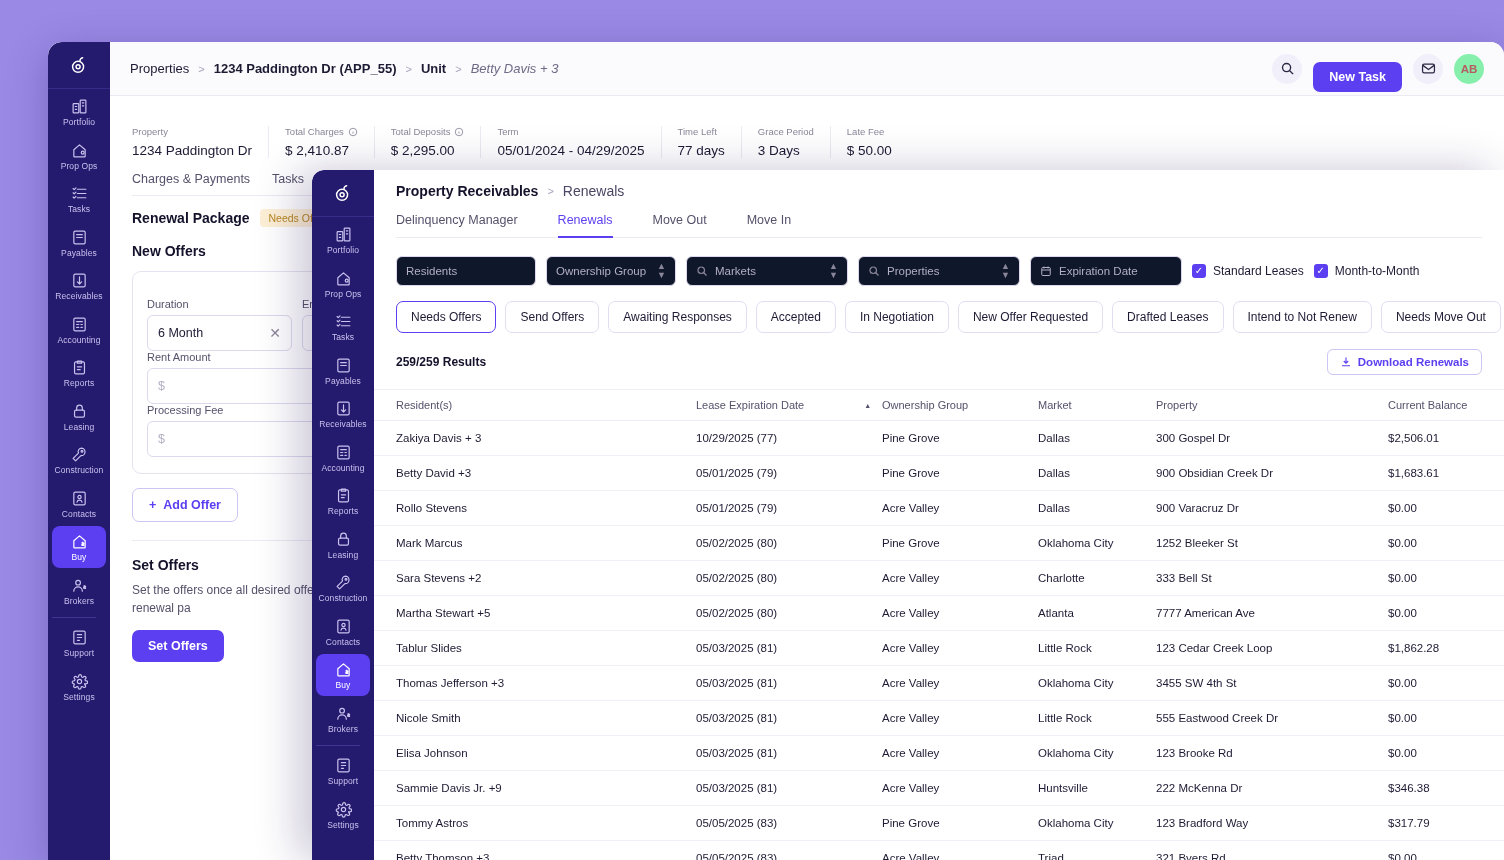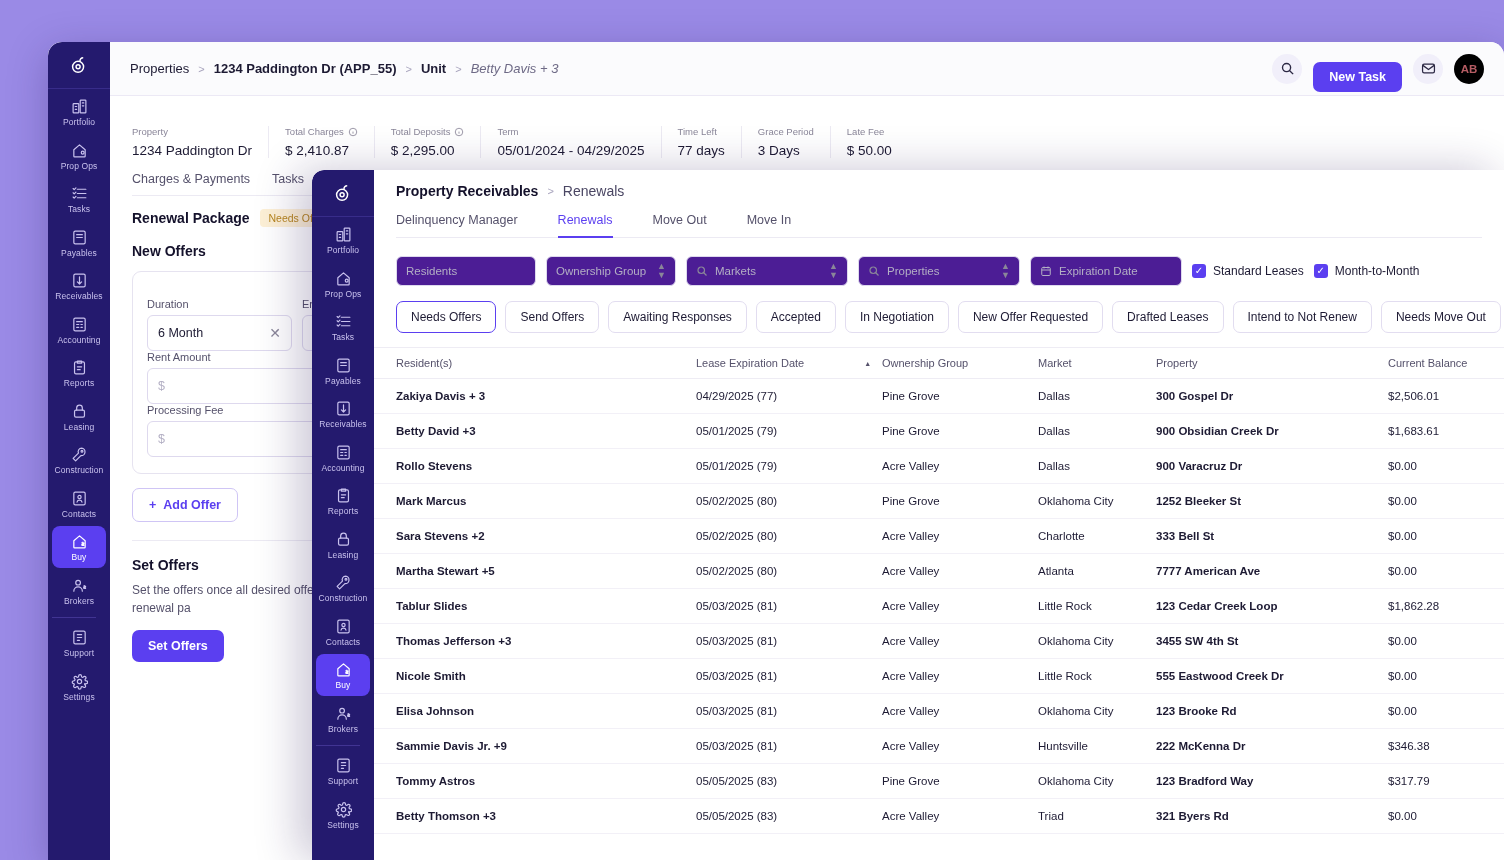--- a/index.html
+++ b/index.html
@@ -59,21 +59,21 @@
     background: #f1effa; display: flex; align-items: center; justify-content: center;
     cursor: pointer;
   }
   .new-task-btn {
     background: #5b3ff0; color: #fff; border: none;
     font-family: inherit; font-size: 12.5px; font-weight: 700;
     padding: 8px 16px; border-radius: 7px; cursor: pointer; margin-top: 17px;
   }
   .avatar {
     width: 30px; height: 30px; border-radius: 50%;
-    background: #000000; color: #b55c63;
+    background: #86efac; color: #b55c63;
     font-size: 11.5px; font-weight: 700;
     display: flex; align-items: center; justify-content: center;
   }
 
   
   .lease-head { position: absolute; left: 62px; right: 0; top: 54px; padding: 16px 22px 0; }
   .lease-title-row { display: flex; align-items: center; gap: 9px; }
   .lease-title { font-size: 20px; font-weight: 700; color: #14112b; letter-spacing: -.2px; }
   .occ { display: flex; align-items: center; gap: 3px; font-size: 15px; font-weight: 700; color: #2b2743; }
   .pill-active {
@@ -159,21 +159,21 @@
   .ov-tabs span {
     font-size: 12.5px; color: #55516b; padding-bottom: 9px; cursor: pointer;
     border-bottom: 2px solid transparent; margin-bottom: -1px;
   }
   .ov-tabs span.on { color: #5b3ff0; border-bottom-color: #5b3ff0; }
 
   .filters { display: flex; align-items: center; gap: 10px; padding: 18px 22px 0; }
   .f-input {
     height: 30px; border: 1px solid #ded9ee; border-radius: 6px;
     display: flex; align-items: center; gap: 7px; padding: 0 9px;
-    font-size: 11.5px; color: #b3afc4; background: #4c1d95; cursor: pointer;
+    font-size: 11.5px; color: #b3afc4; background: #0f172a; cursor: pointer;
   }
   .f-input .caret { margin-left: auto; color: #8a8699; font-size: 9px; line-height: 1; }
   .w1 { width: 140px; } .w2 { width: 130px; } .w3 { width: 162px; } .w4 { width: 162px; } .w5 { width: 152px; }
   .chk-wrap { display: flex; align-items: center; gap: 7px; font-size: 12px; color: #1d1a33; cursor: pointer; }
   .chk {
     width: 14px; height: 14px; border-radius: 3px; background: #5b3ff0;
     display: flex; align-items: center; justify-content: center;
     color: #fff; font-size: 10px; line-height: 1;
   }
   .chips { display: flex; gap: 9px; padding: 15px 22px 0; flex-wrap: nowrap; }
@@ -197,21 +197,21 @@
     text-align: left; font-size: 11px; font-weight: 400; color: #55516b;
     padding: 9px 0 9px 22px; border-top: 1px solid #eeecf4; border-bottom: 1px solid #eeecf4;
     background: #fff; white-space: nowrap;
   }
   table.renewals th .sortwrap { display: inline-flex; align-items: center; gap: 60px; }
   table.renewals td {
     font-size: 11.5px; color: #1d1a33; padding: 11px 0 11px 22px;
     border-bottom: 1px solid #f2f0f7; white-space: nowrap;
     overflow: hidden; text-overflow: ellipsis;
   }
-  td.link, td.link a { color: #5b3ff0; font-weight: 700; text-decoration: none; cursor: pointer; }
+  td.link, td.link a { color: #5b3ff0; font-weight: 400; text-decoration: none; cursor: pointer; }
   .c1 { width: 300px; } .c2 { width: 186px; } .c3 { width: 156px; }
   .c4 { width: 118px; } .c5 { width: 232px; } .c6 { width: 140px; }
 </style>
 </head>
 <body>
 
 <div class="stage">
 
   <div class="base-window">
 
@@ -637,20 +637,29 @@
           <button class="chip">Send Offers</button>
           <button class="chip">Awaiting Responses</button>
           <button class="chip">Accepted</button>
           <button class="chip">In Negotiation</button>
           <button class="chip">New Offer Requested</button>
           <button class="chip">Drafted Leases</button>
           <button class="chip">Intend to Not Renew</button>
           <button class="chip">Needs Move Out</button>
         </div>
 
+      <div class="results-row">
+        <span class="results-txt">259/259 Results</span>
+        <button class="dl-btn">
+          <svg class="ico" width="12" height="12" viewBox="0 0 24 24" fill="none" stroke="#5b3ff0" stroke-width="2.2">
+            <path d="M12 3v11M7.5 10L12 14.5 16.5 10M4 19.5h16"></path>
+          </svg>
+          <span>Download Renewals</span>
+        </button>
+      </div>
 
       <table class="renewals">
         <colgroup>
           <col class="c1">
             <col class="c2">
             <col class="c3">
             <col class="c4">
             <col class="c5">
             <col class="c6">
         </colgroup>
@@ -663,21 +672,21 @@
                 </span></th>
               <th>Ownership Group</th>
               <th>Market</th>
               <th>Property</th>
               <th>Current Balance</th>
             </tr>
           </thead>
         <tbody id="ov-tbody">
             <tr>
               <td class="link">Zakiya Davis + 3</td>
-              <td>04/29/2025 (77)</td>
+              <td>10/29/2025 (77)</td>
               <td>Pine Grove</td>
               <td>Dallas</td>
               <td class="link">300 Gospel Dr</td>
               <td>$2,506.01</td>
             </tr>
             <tr>
               <td class="link">Betty David +3</td>
               <td>05/01/2025 (79)</td>
               <td>Pine Grove</td>
               <td>Dallas</td>

